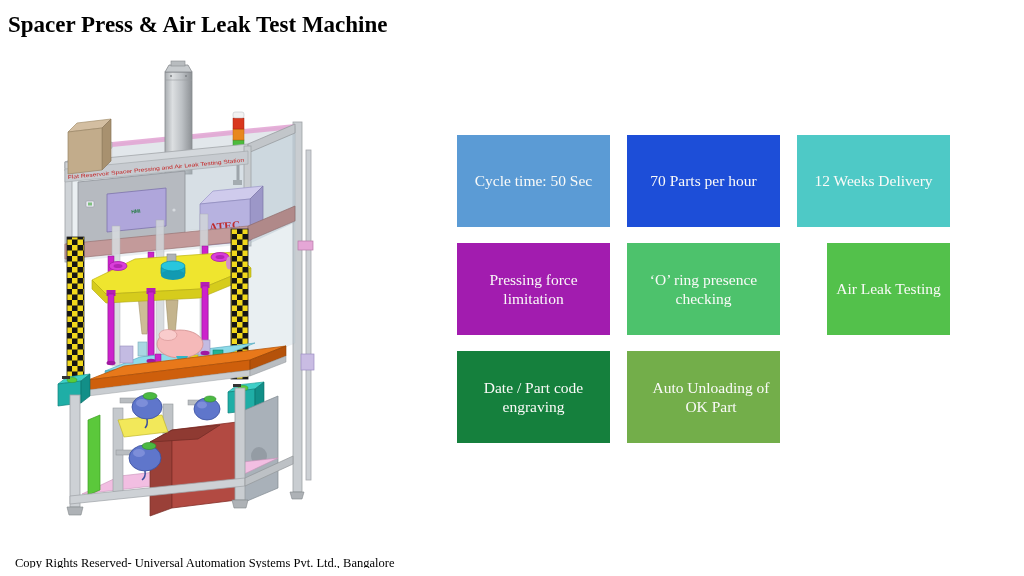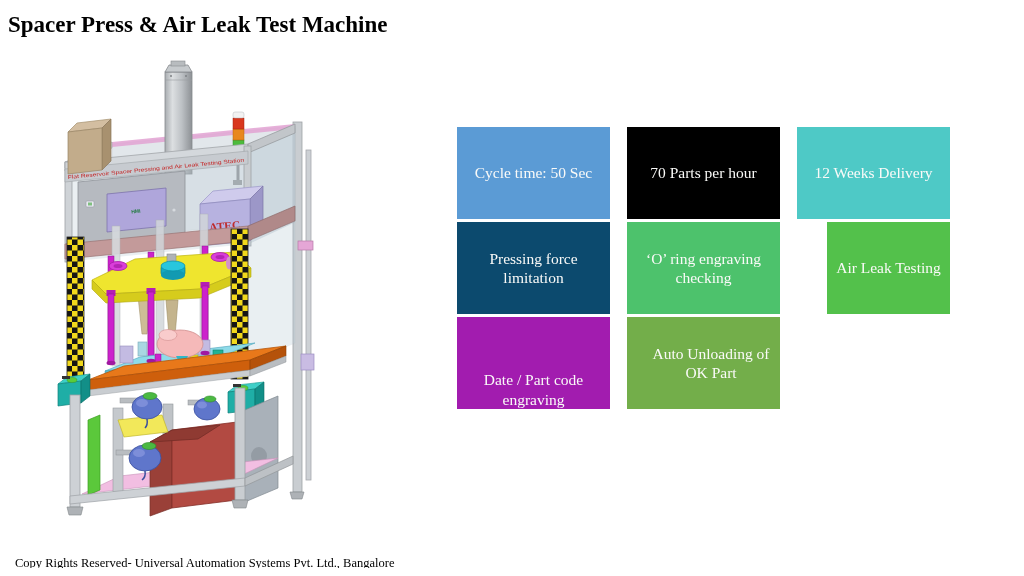--- a/index.html
+++ b/index.html
@@ -1,21 +1,21 @@
 <!DOCTYPE html>
 <html><head>
 <meta charset="utf-8">
 <style>
   html,body{margin:0;padding:0;background:#fff;}
   #slide{position:relative;width:1024px;height:568px;background:#ffffff;overflow:hidden;
          font-family:"Liberation Serif", serif;text-decoration:underline;}
   #title{position:absolute;left:8px;top:12px;font-size:23px;font-weight:bold;color:#000;}
   #machine{position:absolute;left:50px;top:58px;width:280px;height:500px;}
-  #grid{position:absolute;left:457px;top:127px;display:grid;
-        grid-template-columns:repeat(3,153px);grid-auto-rows:92px;gap:3px 17px;}
+  #grid{position:absolute;left:457px;top:135px;display:grid;
+        grid-template-columns:repeat(3,153px);grid-auto-rows:92px;gap:16px 17px;}
   .tile{display:flex;align-items:center;justify-content:center;text-align:center;
         color:#FAFAF8;font-size:15.5px;line-height:1.25;padding:0 9px;box-sizing:border-box;}
   #footer{position:absolute;left:15px;top:556px;font-size:12.5px;color:#000;text-decoration:underline;}
   svg text{font-family:"Liberation Sans", sans-serif;}
   svg text.serif{font-family:"Liberation Serif", serif;}
 </style>
 </head>
 <body>
 
 <div id="slide">
@@ -229,36 +229,36 @@
       <polygon points="17,449 33,449 31,457 19,457" fill="#AEB2B6" stroke="#82868A" stroke-width="0.6"></polygon>
       <polygon points="182,442 198,442 196,450 184,450" fill="#AEB2B6" stroke="#82868A" stroke-width="0.6"></polygon>
       <polygon points="240,434 254,434 252,441 242,441" fill="#AEB2B6" stroke="#82868A" stroke-width="0.6"></polygon>
     </g>
   </svg>
 
   <div id="grid">
     <div class="tile" style="background-color: rgb(91, 155, 213);">
         <span>Cycle time: 50 Sec</span>
       </div>
-    <div class="tile" style="background-color: #000000;">
+    <div class="tile" style="background-color: #1d4ed8;">
         <span>70 Parts per hour</span>
       </div>
     <div class="tile" style="background-color: rgb(78, 201, 198); align-items: center;">
         <span>12 Weeks Delivery</span>
       </div>
-    <div class="tile" style="background-color: #0c4a6e;">
+    <div class="tile" style="background-color: #a21caf;">
         <span>Pressing force limitation</span>
       </div>
     <div class="tile" style="background-color: rgb(77, 194, 108);">
-        <span>‘O’ ring engraving checking</span>
+        <span>‘O’ ring presence checking</span>
       </div>
     <div class="tile" style="background-color: rgb(83, 193, 75); margin-left: 30px;">
         <span>Air Leak Testing</span>
       </div>
-    <div class="tile" style="background-color: #a21caf; align-items: flex-end;">
+    <div class="tile" style="background-color: #15803d;">
         <span>Date / Part code engraving</span>
       </div>
     <div class="tile" style="background-color: rgb(115, 174, 74); padding-left: 24px;">
         <span>Auto Unloading of OK Part</span>
       </div>
   </div>
 
   <div id="footer">Copy Rights Reserved- Universal Automation Systems Pvt. Ltd., Bangalore</div>
 </div>
 

